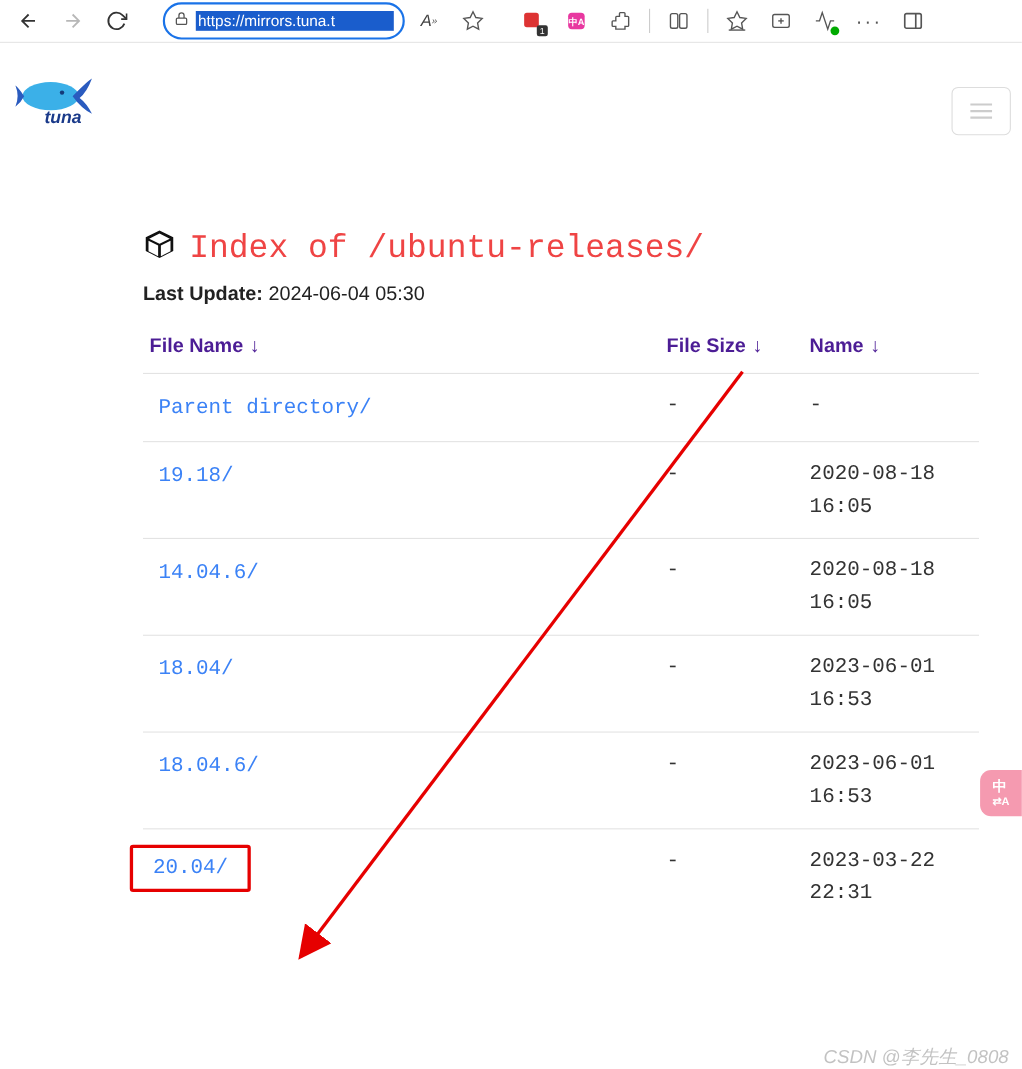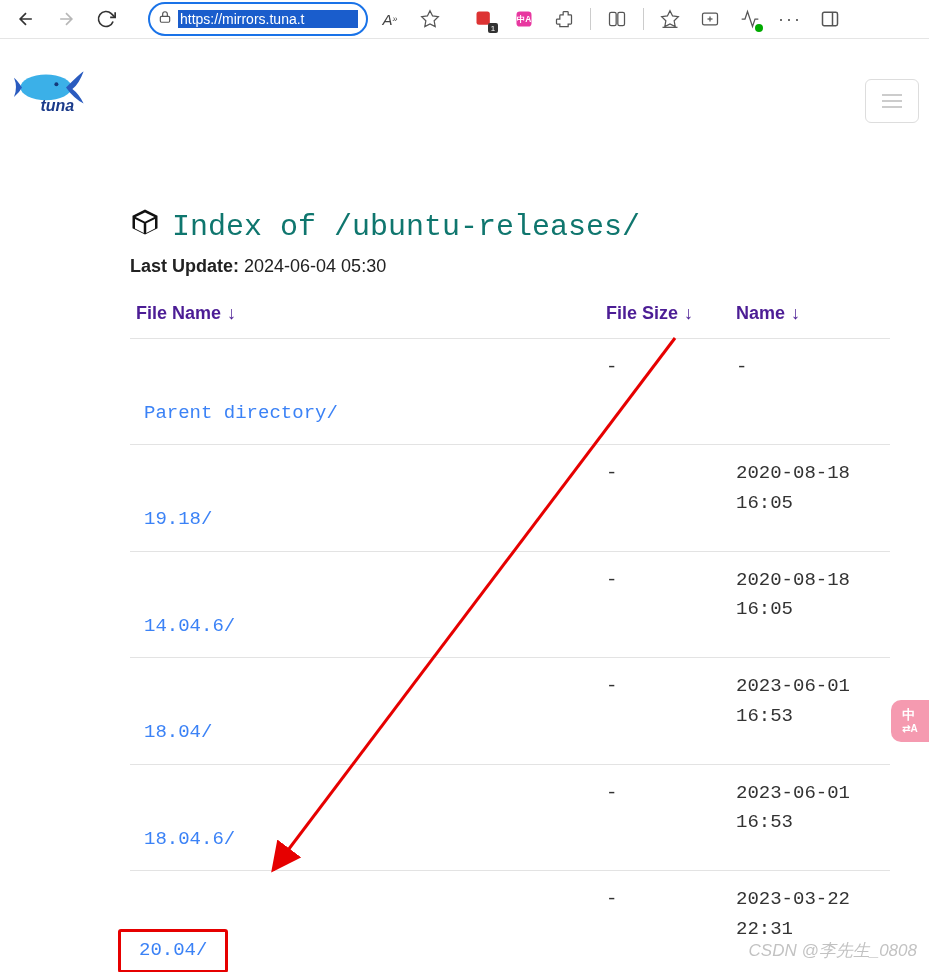--- a/index.html
+++ b/index.html
@@ -116,21 +116,21 @@
     .content {
       padding: 60px 20px 0 130px;
     }
     .index-title {
       display: flex;
       align-items: center;
       gap: 12px;
       font-family: "SFMono-Regular", Consolas, "Liberation Mono", Menlo, monospace;
       font-size: 30px;
       font-weight: 500;
-      color: #0f766e;
+      color: #ef4444;
       margin-bottom: 10px;
     }
     .cube-icon { color: #111; }
     .last-update {
       font-size: 18px;
       color: #222;
       margin-bottom: 18px;
     }
     .last-update-label { font-weight: 700; }
 
@@ -161,21 +161,20 @@
       vertical-align: top;
       line-height: 1.55;
     }
     td.name a {
       color: #3b82f6;
       text-decoration: none;
     }
     td.name .name-box {
       display: inline-block;
       padding: 2px 8px;
-      margin-top: 44px;
     }
     td.name .highlighted {
       border: 3px solid #e60000;
       border-radius: 3px;
       padding: 4px 18px;
       margin-left: -18px;
     }
     td.size { width: 130px; }
     td.date { width: 160px; white-space: pre-line; }
 
@@ -204,21 +203,21 @@
     .float-btn-inner {
       color: #fff;
       font-size: 13px;
       font-weight: 700;
       line-height: 1;
     }
 
     .watermark {
       position: absolute;
       right: 12px;
-      bottom: 10px;
+      bottom: 0;
       color: rgba(120,120,120,0.45);
       font-size: 17px;
       font-style: italic;
     }
   </style>
 </head>
 <body>
 
 <div class="browser-toolbar">
   <div class="nav-btn">

